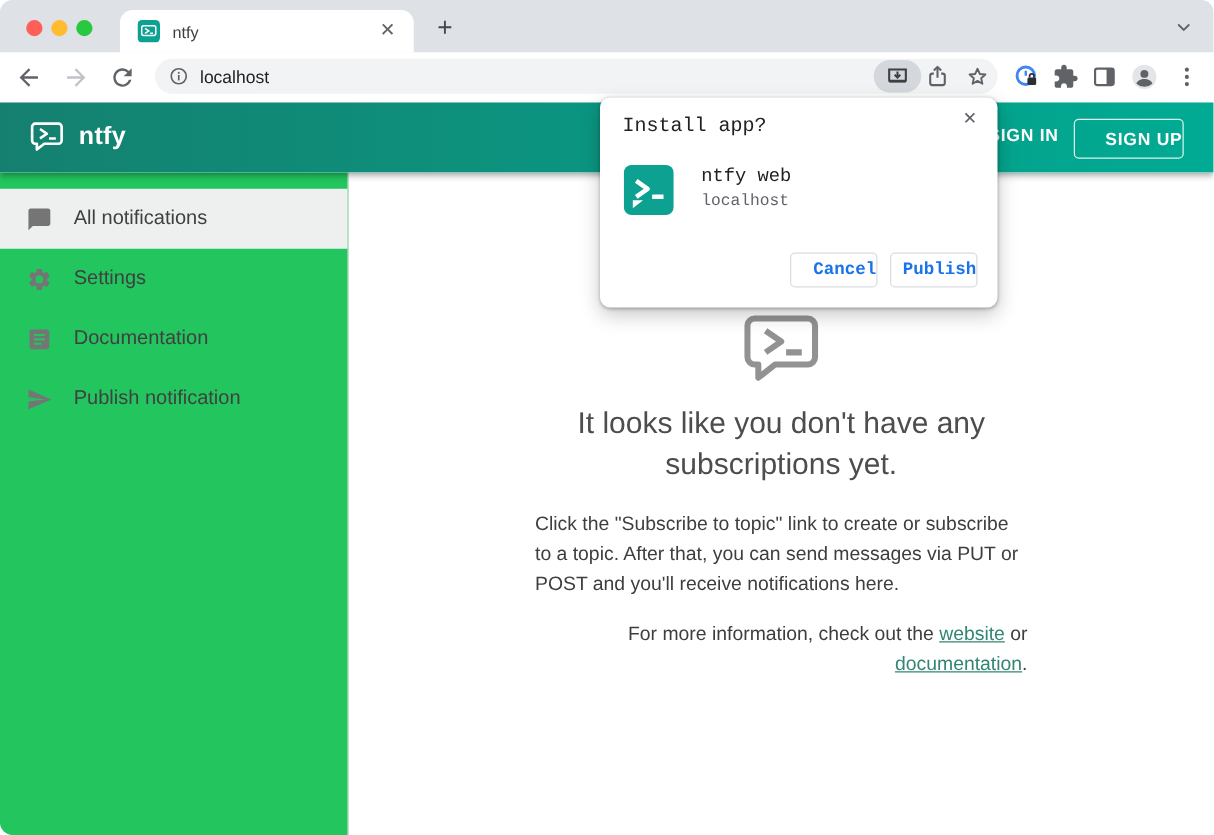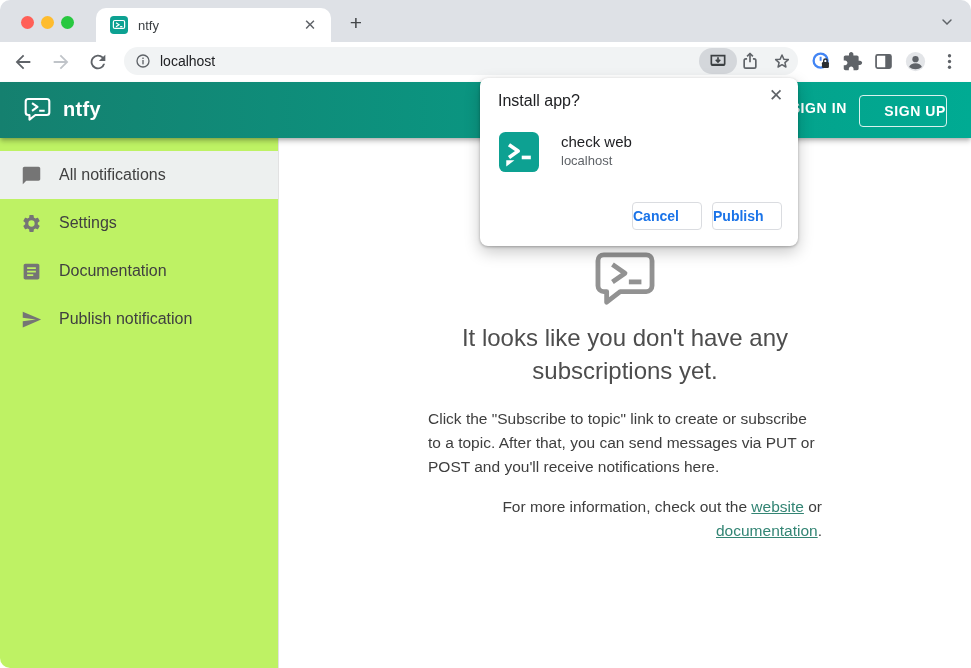--- a/index.html
+++ b/index.html
@@ -36,43 +36,43 @@
     background:linear-gradient(90deg,#15806f 0%,#00ab93 100%);
     box-shadow:0 2px 4px -1px rgba(0,0,0,.25), 0 4px 5px 0 rgba(0,0,0,.15);}
   .brand{position:absolute;left:24px;top:15px;display:flex;align-items:center;gap:12px;}
   .brand-name{color:#fff;font-size:20px;font-weight:bold;letter-spacing:.3px;}
   .signin{position:absolute;right:124px;top:18px;color:#fff;font-size:14px;font-weight:bold;letter-spacing:.6px;cursor:pointer;}
   .signup{position:absolute;right:24px;top:13px;width:88px;height:32px;box-sizing:border-box;
     border:1px solid rgba(255,255,255,.85);border-radius:4px;color:#fff;font-size:14px;font-weight:bold;
     letter-spacing:.6px;text-align:right;line-height:30px;cursor:pointer;}
   
   .sidebar{position:absolute;left:0;top:138px;bottom:0;width:279px;box-sizing:border-box;
-    background:#bef264;border-right:1px solid #e2e2e2;padding-top:13px;}
+    background:#22c55e;border-right:1px solid #e2e2e2;padding-top:13px;}
   .side-item{height:48px;display:flex;align-items:center;padding-left:21px;gap:17px;
     font-size:16px;color:#404040;cursor:pointer;}
   .side-item.selected{background:#edf0ef;}
   .side-item svg{flex:0 0 auto;}
   
   .main{position:absolute;left:279px;top:138px;right:0;bottom:0;text-align:center;}
   .big-logo{margin-top:113px;}
   .empty-heading{max-width:460px;margin:10px auto 0;font-size:24px;line-height:33px;color:#4d4d4d;}
   .para{width:394px;margin:20px auto 0;text-align:left;font-size:15.5px;line-height:24px;color:#3e3e3e;}
   .para.second{margin-top:16px;text-align:right;}
   .para a{color:#338574;text-decoration:underline;cursor:pointer;}
   
   .dialog{position:absolute;left:480px;top:78px;width:318px;height:168px;background:#fff;z-index:50;
-    border-radius:8px;box-shadow:0 1px 3px rgba(0,0,0,.28), 0 6px 16px rgba(0,0,0,.22);}
+    border-radius:8px;box-shadow:0 1px 3px rgba(0,0,0,.28), 0 6px 16px rgba(0,0,0,.22);font-family:Liberation Mono, monospace;}
   .dlg-title{position:absolute;left:18px;top:14px;font-size:16px;color:#202124;}
   .dlg-close{position:absolute;right:12px;top:8px;width:20px;height:20px;color:#5f6368;font-size:17px;line-height:20px;text-align:center;cursor:pointer;}
   .dlg-appicon{position:absolute;left:19px;top:54px;width:40px;height:40px;}
   .dlg-appname{position:absolute;left:81px;top:55px;font-size:15px;color:#202124;}
   .dlg-origin{position:absolute;left:81px;top:75px;font-size:13px;color:#5f6368;}
   .dlg-btn{position:absolute;top:124px;width:70px;height:28px;box-sizing:border-box;background:#fff;
     border:1px solid #dadce0;border-radius:4px;color:#1a73e8;font-size:14px;font-weight:bold;
-    text-align:left;line-height:26px;cursor:pointer;}
+    text-align:right;line-height:26px;cursor:pointer;}
   .dlg-btn.cancel{left:152px;}
   .dlg-btn.install{left:232px;}
 </style>
 </head>
 <body>
 
 <div class="window">
 
   <div class="tabstrip">
     <span class="tl red"></span>
@@ -212,19 +212,19 @@
 
   <div class="dialog">
     <div class="dlg-title">Install app?</div>
     <div class="dlg-close">✕</div>
     <svg class="dlg-appicon" viewBox="0 0 44 44">
       <rect width="44" height="44" rx="7" fill="#0da192"></rect>
       <path d="M11 14l10 7-10 7" fill="none" stroke="#fff" stroke-width="4" stroke-linejoin="round"></path>
       <path d="M25 28h10" stroke="#fff" stroke-width="4"></path>
       <path d="M8 38l9-7H8z" fill="#fff"></path>
     </svg>
-    <div class="dlg-appname">check web</div>
+    <div class="dlg-appname">ntfy web</div>
     <div class="dlg-origin">localhost</div>
     <div class="dlg-btn cancel">Cancel</div>
     <div class="dlg-btn install">Publish</div>
   </div>
 
 </div>
 
 </body></html>

